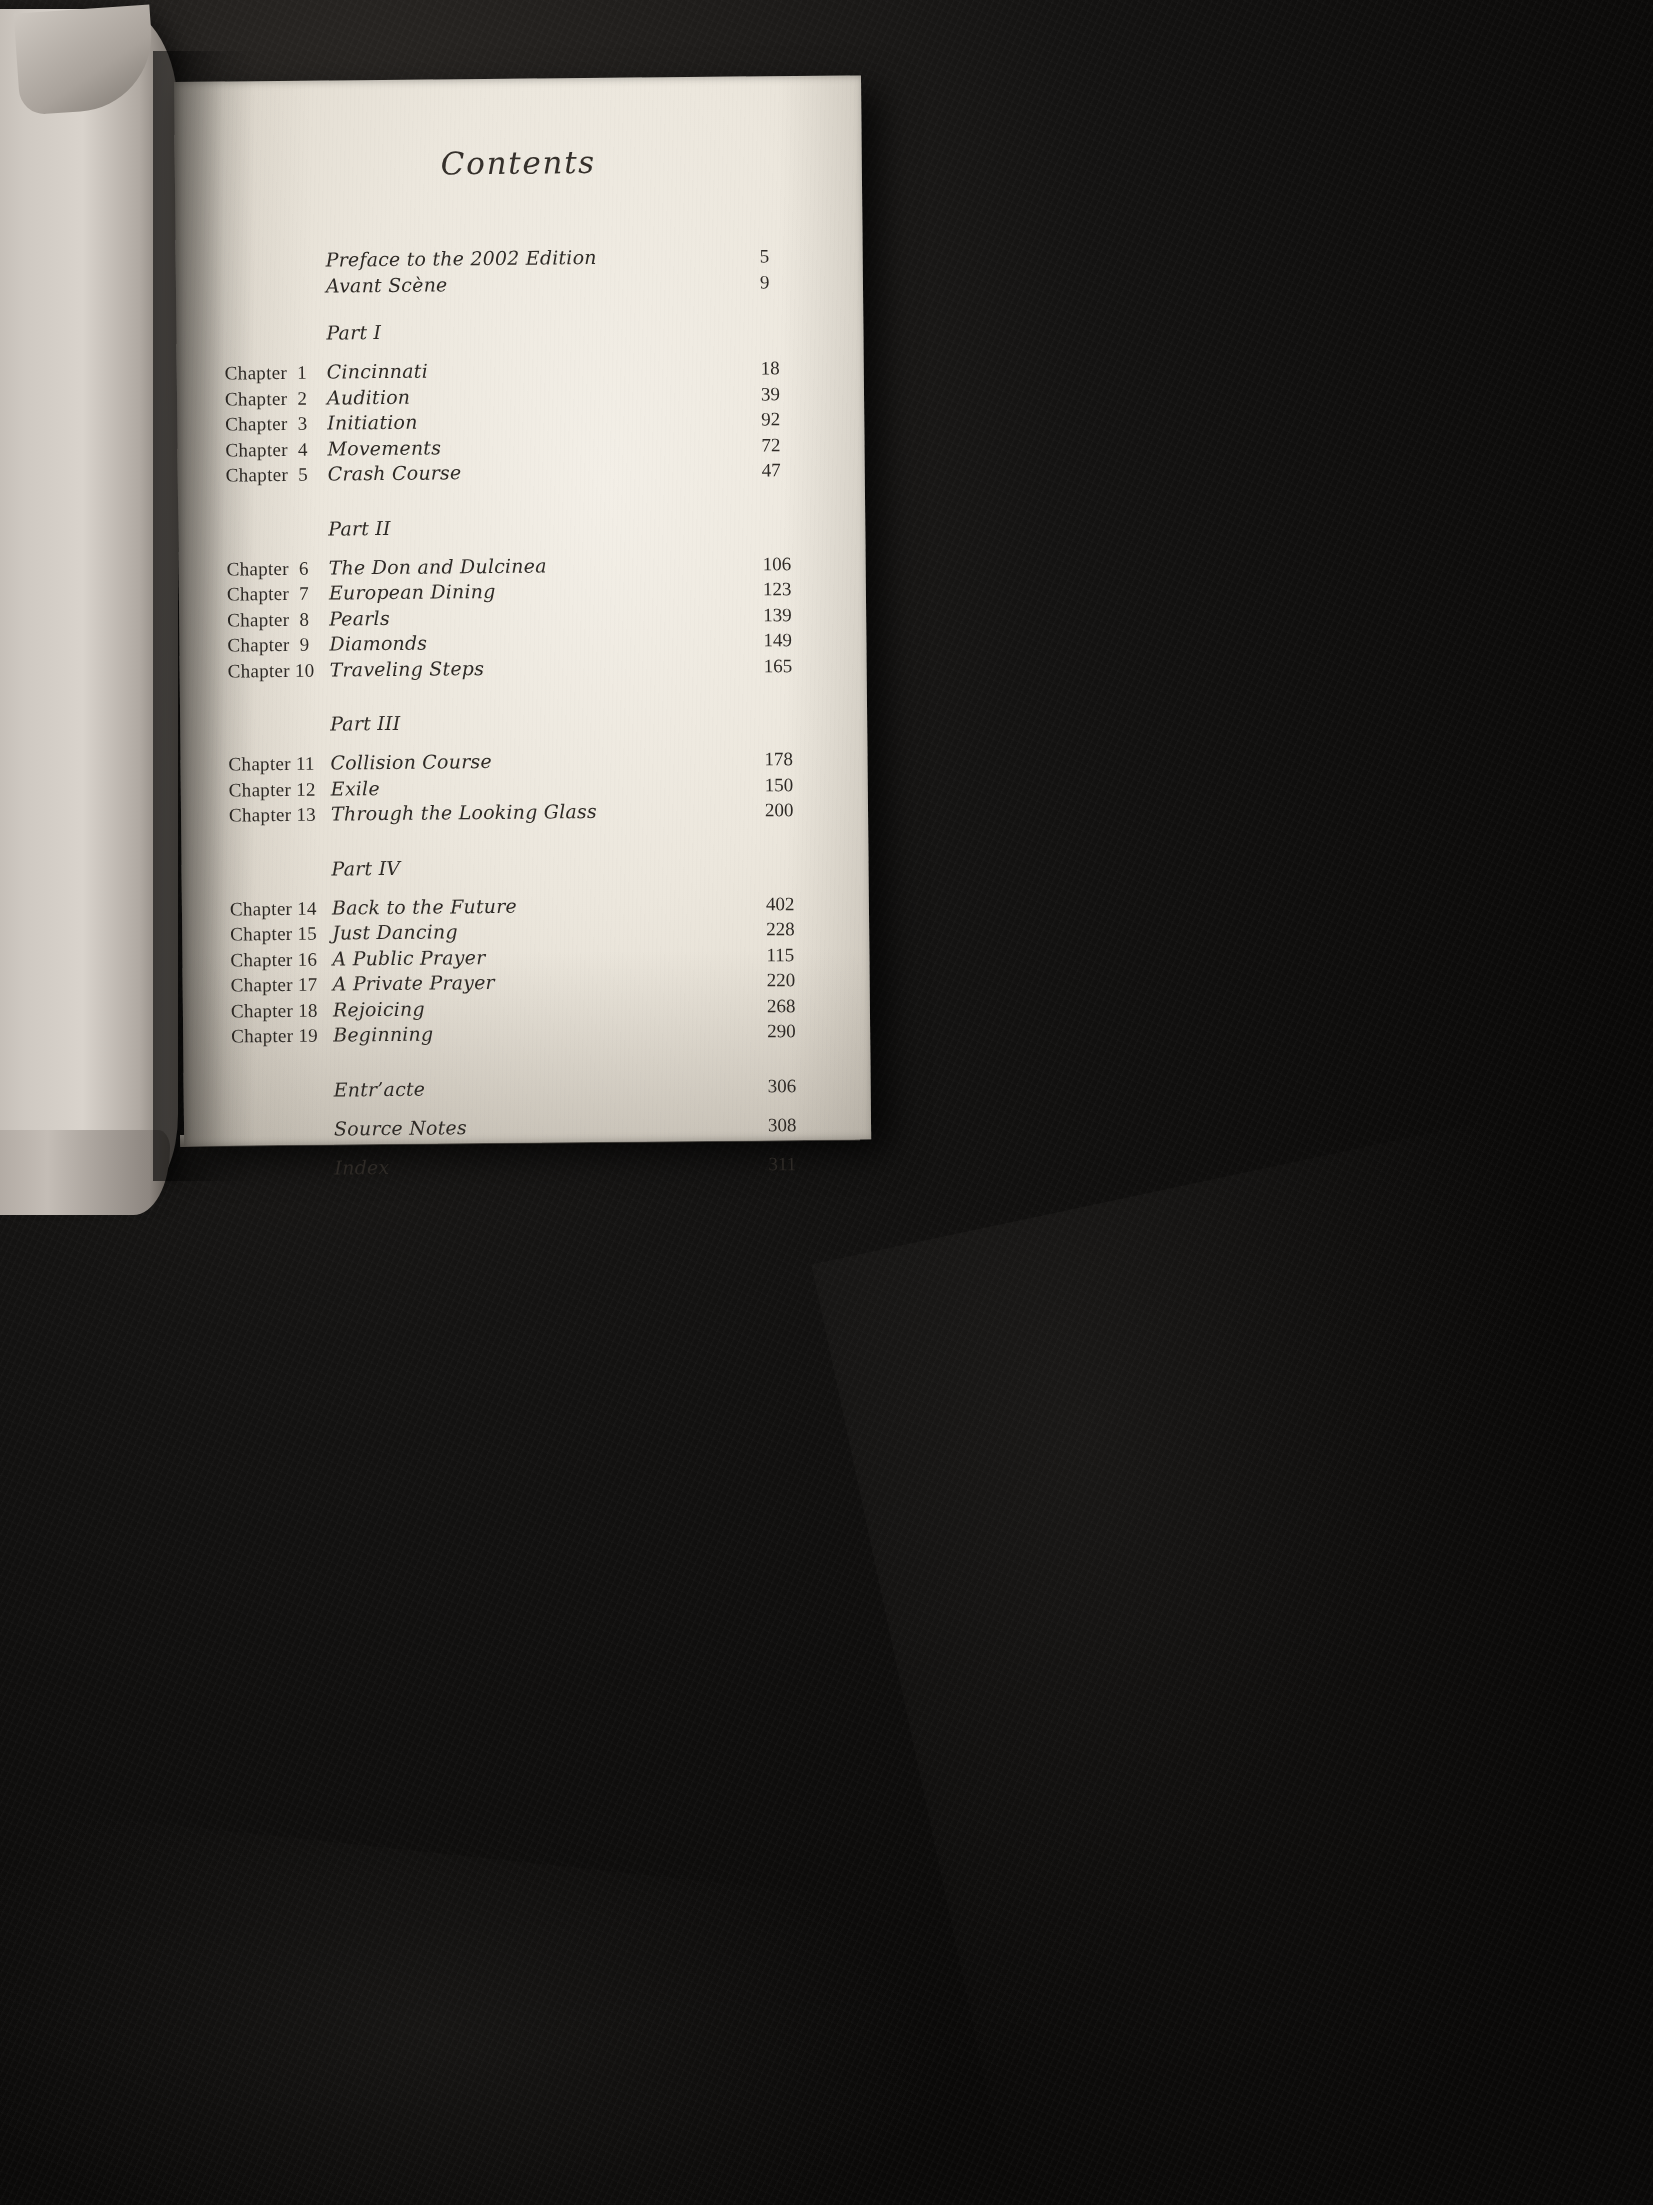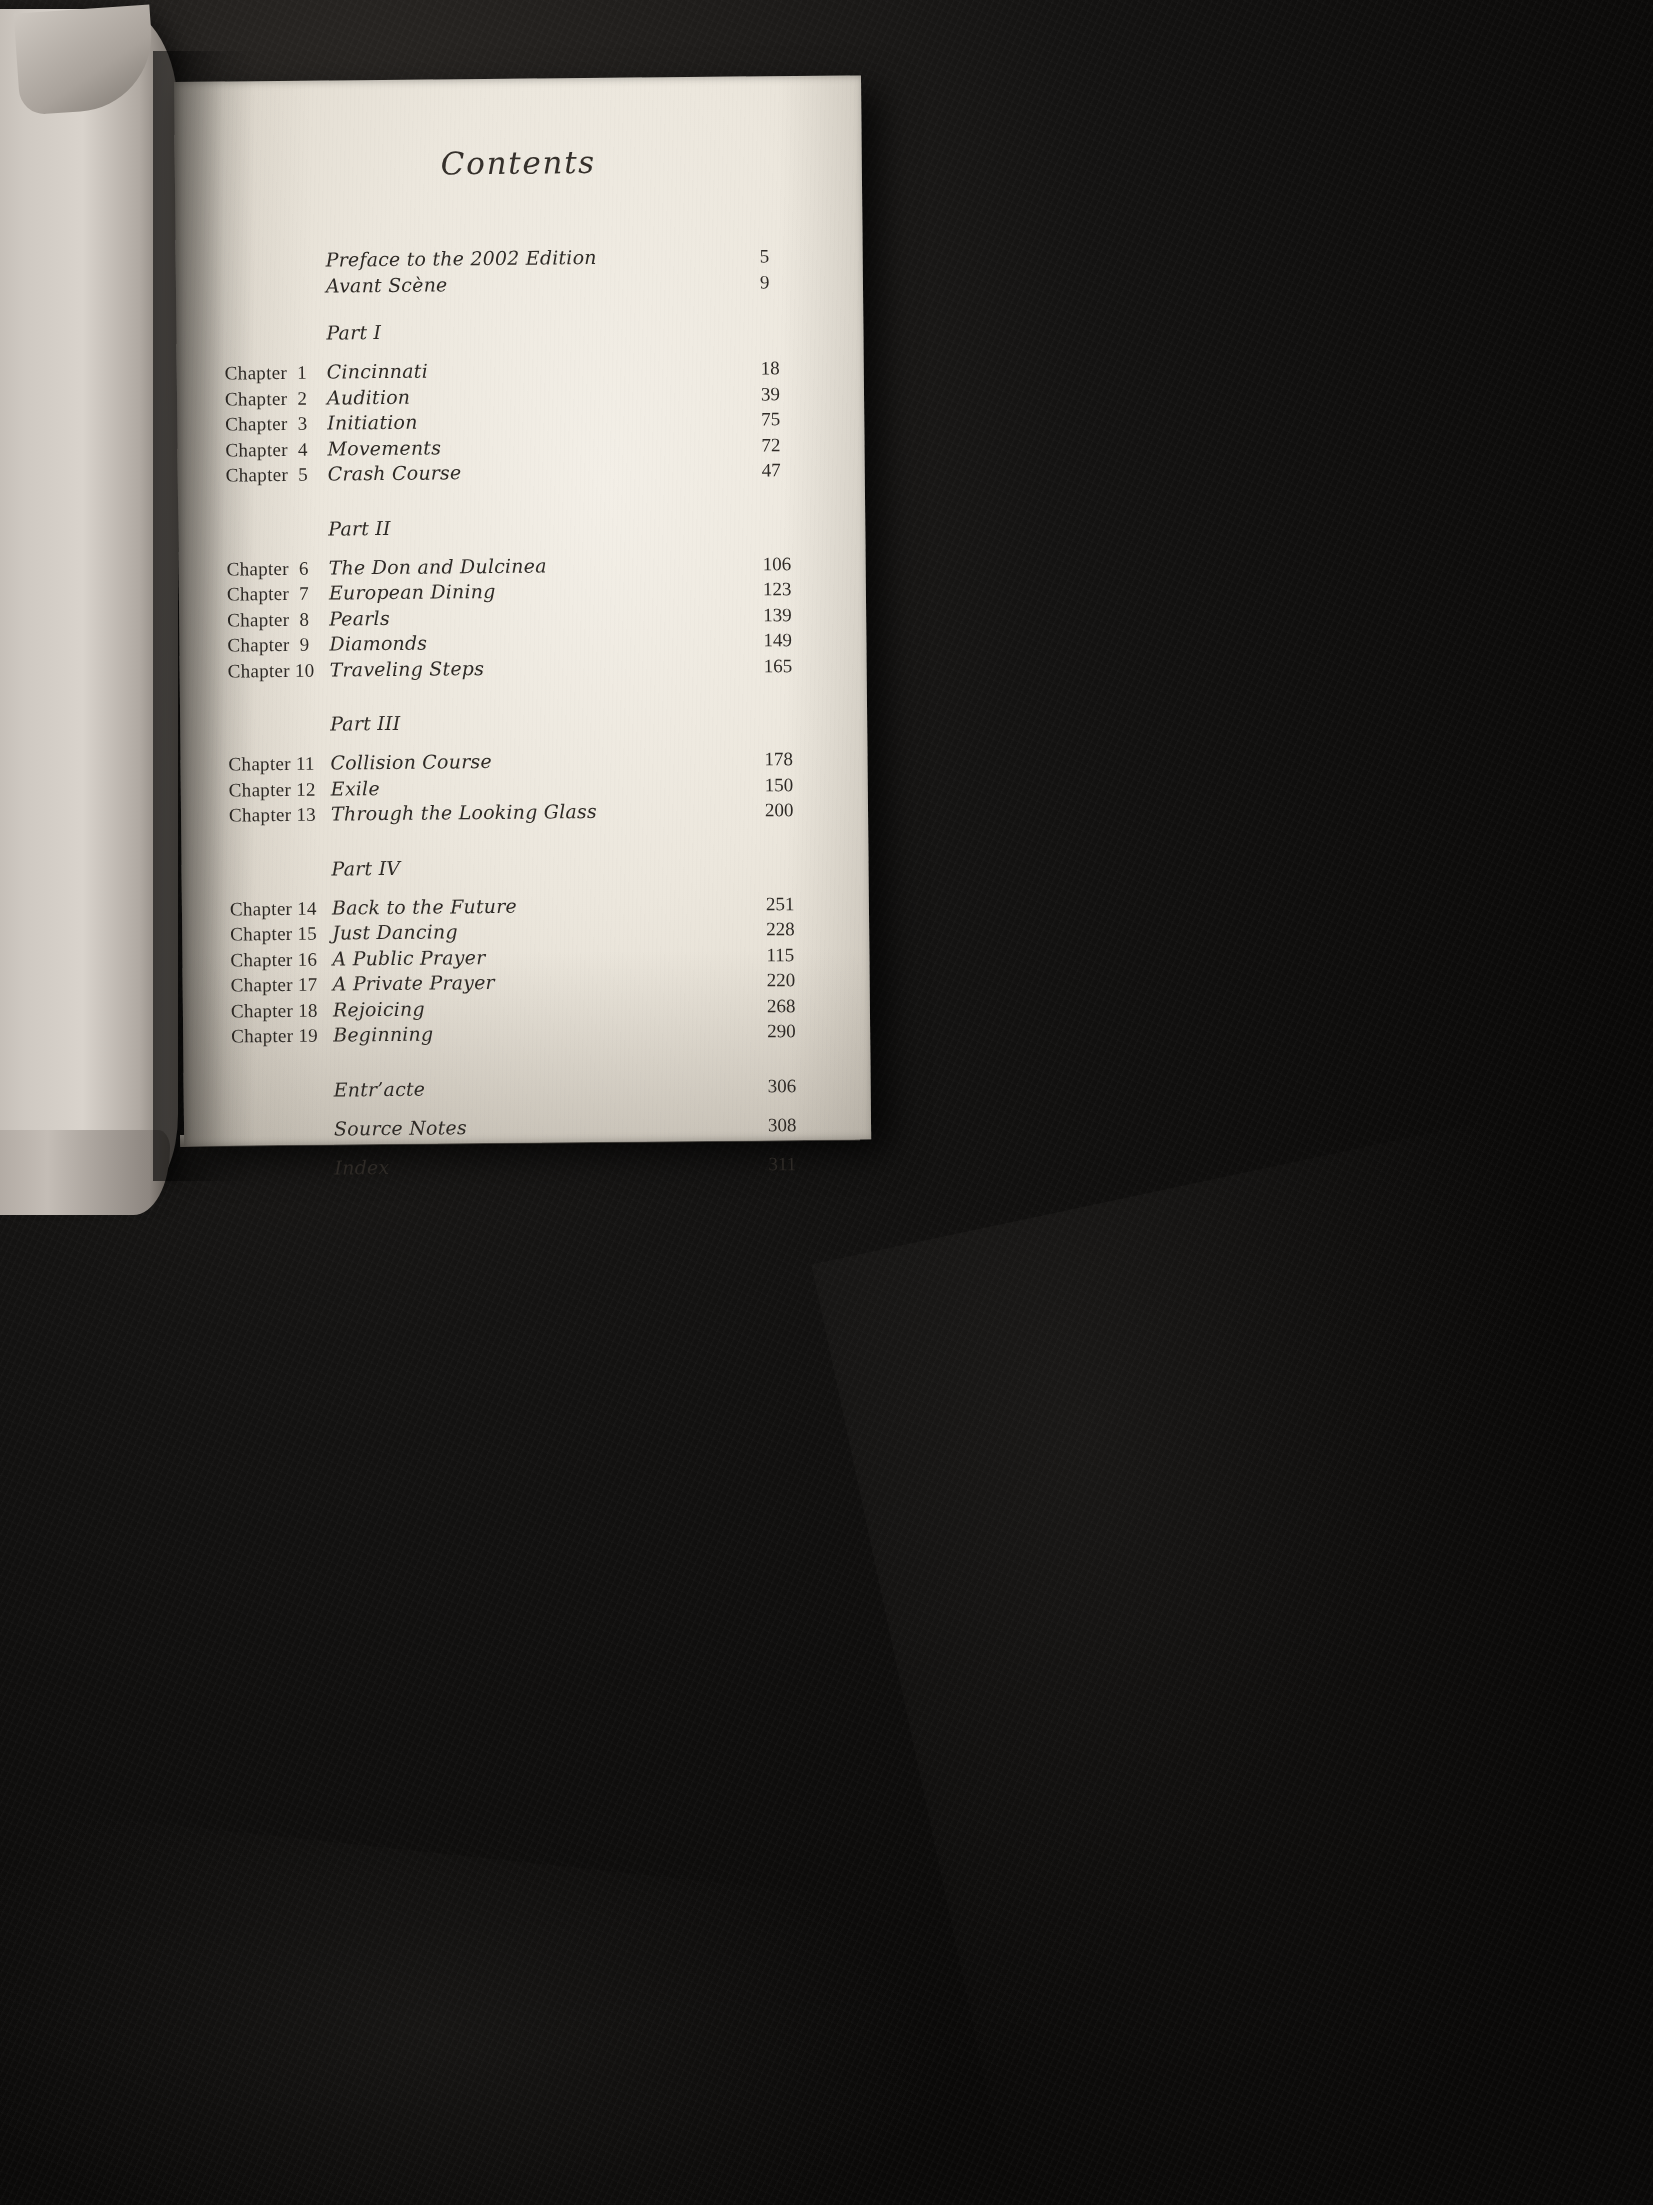--- a/index.html
+++ b/index.html
@@ -273,21 +273,21 @@
           <span class="col-page">18</span>
         </div>
         <div class="row">
           <span class="col-chapter">Chapter  2</span>
           <span class="col-title">Audition</span>
           <span class="col-page">39</span>
         </div>
         <div class="row">
           <span class="col-chapter">Chapter  3</span>
           <span class="col-title">Initiation</span>
-          <span class="col-page">75</span>
+          <span class="col-page">92</span>
         </div>
         <div class="row">
           <span class="col-chapter">Chapter  4</span>
           <span class="col-title">Movements</span>
           <span class="col-page">72</span>
         </div>
         <div class="row">
           <span class="col-chapter">Chapter  5</span>
           <span class="col-title">Crash Course</span>
           <span class="col-page">47</span>
@@ -361,21 +361,21 @@
       <div class="group">
         <div class="row part">
           <span class="col-chapter"></span>
           <span class="col-title">Part IV</span>
           <span class="col-page"></span>
         </div>
         <div class="spacer-sm"></div>
         <div class="row">
           <span class="col-chapter">Chapter 14</span>
           <span class="col-title">Back to the Future</span>
-          <span class="col-page">251</span>
+          <span class="col-page">402</span>
         </div>
         <div class="row">
           <span class="col-chapter">Chapter 15</span>
           <span class="col-title">Just Dancing</span>
           <span class="col-page">228</span>
         </div>
         <div class="row">
           <span class="col-chapter">Chapter 16</span>
           <span class="col-title">A Public Prayer</span>
           <span class="col-page">115</span>

